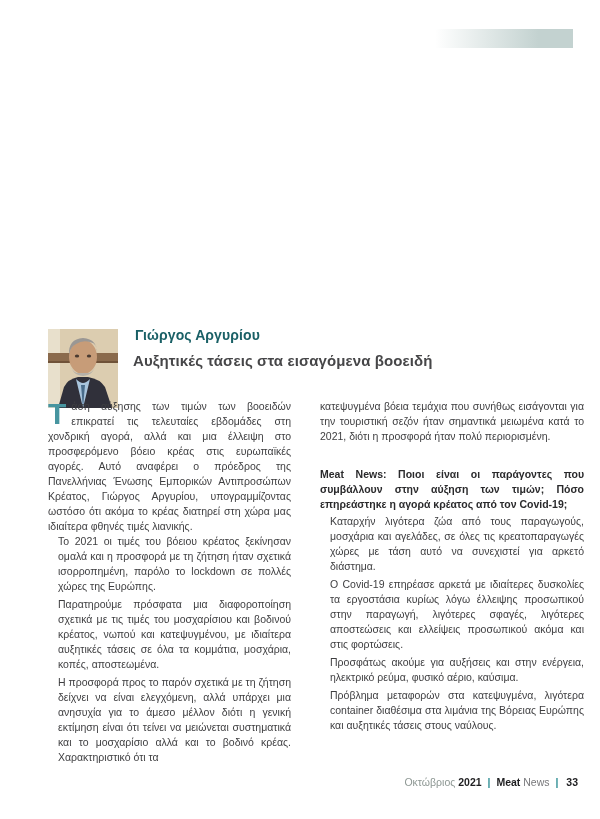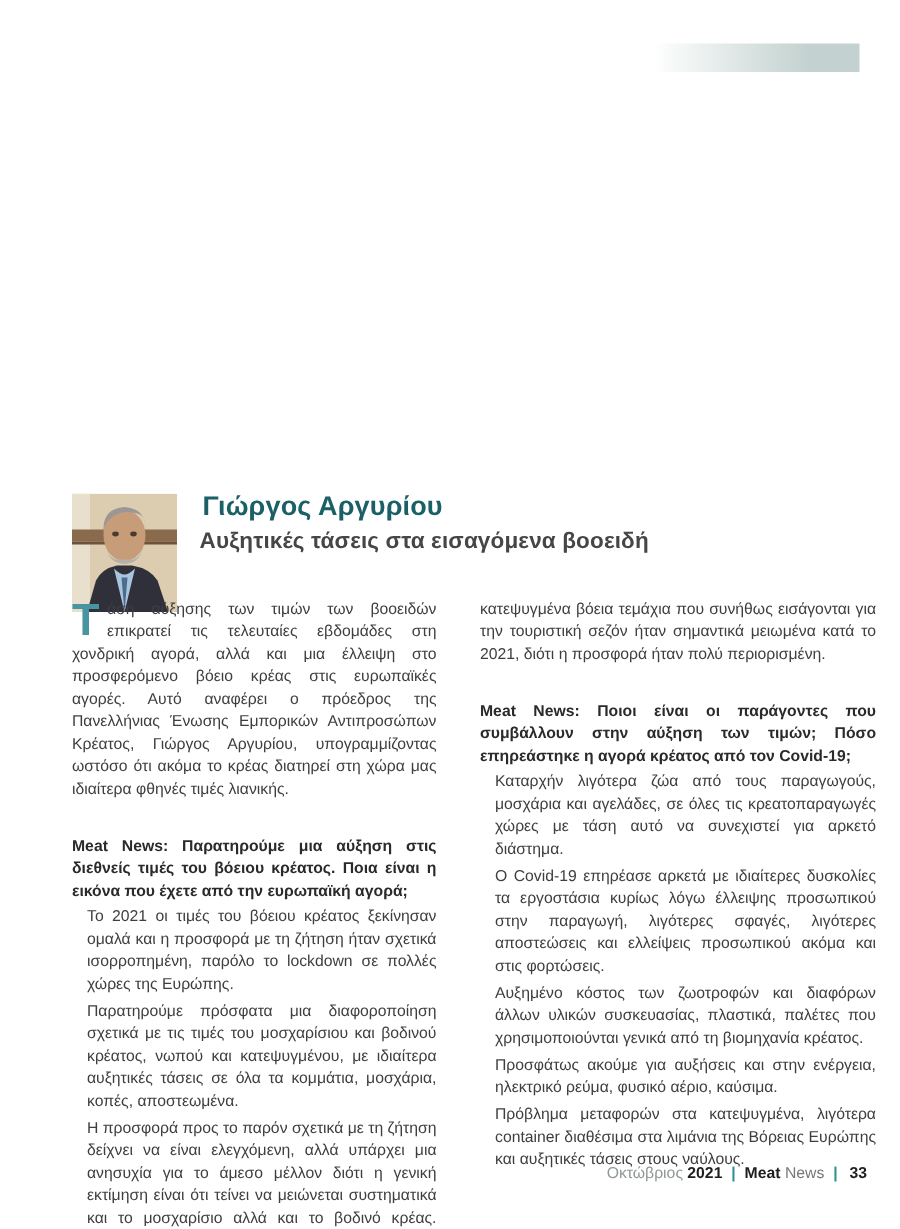--- a/index.html
+++ b/index.html
@@ -17,21 +17,21 @@
   }
   .photo {
     position:absolute;
     left:48px; top:329px; width:70px; height:79px;
     overflow:hidden;
   }
   .photo svg { display:block; }
   .author {
     position:absolute;
     left:135px; top:327px;
-    font-size:18px; font-weight:bold;
+    font-size:14px; font-weight:bold;
     color:#1a6066;
     letter-spacing:0.1px;
   }
   .title {
     position:absolute;
     left:133px; top:352px;
     margin:0;
     font-size:15px; font-weight:bold;
     color:#464648;
     letter-spacing:0.1px;
@@ -98,32 +98,30 @@
       <ellipse cx="29" cy="27" rx="2.2" ry="1.6" fill="#4a3a30"></ellipse>
       <ellipse cx="41" cy="27" rx="2.2" ry="1.6" fill="#4a3a30"></ellipse>
     </svg>
   </div>
 
   <div class="author">Γιώργος Αργυρίου</div>
   <h1 class="title">Αυξητικές τάσεις στα εισαγόμενα βοοειδή</h1>
 
   <div class="col col-left">
     <p class="intro"><span class="dropcap">Τ</span><span>άση αύξησης των τιμών των βοοειδών επικρατεί τις τελευταίες εβδομάδες στη χονδρική αγορά, αλλά και μια έλλειψη στο προσφερόμενο βόειο κρέας στις ευρωπαϊκές αγορές. Αυτό αναφέρει ο πρόεδρος της Πανελλήνιας Ένωσης Εμπορικών Αντιπροσώπων Κρέατος, Γιώργος Αργυρίου, υπογραμμίζοντας ωστόσο ότι ακόμα το κρέας διατηρεί στη χώρα μας ιδιαίτερα φθηνές τιμές λιανικής.</span></p>
-    <p class="question">Meat News: Παρατηρούμε μια αύξηση στις διεθνείς τιμές του βόειου κρέατος. Ποια είναι η εικόνα που έχετε από την ευρωπαϊκή αγορά;</p>
     <p class="answer">Το 2021 οι τιμές του βόειου κρέατος ξεκίνησαν ομαλά και η προσφορά με τη ζήτηση ήταν σχετικά ισορροπημένη, παρόλο το lockdown σε πολλές χώρες της Ευρώπης.</p>
     <p class="answer">Παρατηρούμε πρόσφατα μια διαφοροποίηση σχετικά με τις τιμές του μοσχαρίσιου και βοδινού κρέατος, νωπού και κατεψυγμένου, με ιδιαίτερα αυξητικές τάσεις σε όλα τα κομμάτια, μοσχάρια, κοπές, αποστεωμένα.</p>
     <p class="answer">Η προσφορά προς το παρόν σχετικά με τη ζήτηση δείχνει να είναι ελεγχόμενη, αλλά υπάρχει μια ανησυχία για το άμεσο μέλλον διότι η γενική εκτίμηση είναι ότι τείνει να μειώνεται συστηματικά και το μοσχαρίσιο αλλά και το βοδινό κρέας. Χαρακτηριστικό ότι τα</p>
   </div>
 
   <div class="col col-right">
     <p class="answer" style="margin-left:0 !important;">κατεψυγμένα βόεια τεμάχια που συνήθως εισάγονται για την τουριστική σεζόν ήταν σημαντικά μειωμένα κατά το 2021, διότι η προσφορά ήταν πολύ περιορισμένη.</p>
     <p class="question">Meat News: Ποιοι είναι οι παράγοντες που συμβάλλουν στην αύξηση των τιμών; Πόσο επηρεάστηκε η αγορά κρέατος από τον Covid-19;</p>
     <p class="answer">Καταρχήν λιγότερα ζώα από τους παραγωγούς, μοσχάρια και αγελάδες, σε όλες τις κρεατοπαραγωγές χώρες με τάση αυτό να συνεχιστεί για αρκετό διάστημα.</p>
     <p class="answer">Ο Covid-19 επηρέασε αρκετά με ιδιαίτερες δυσκολίες τα εργοστάσια κυρίως λόγω έλλειψης προσωπικού στην παραγωγή, λιγότερες σφαγές, λιγότερες αποστεώσεις και ελλείψεις προσωπικού ακόμα και στις φορτώσεις.</p>
-    <p class="answer">Αυξημένο κόστος των ζωοτροφών και διαφόρων άλλων υλικών συσκευασίας, πλαστικά, παλέτες που χρησιμοποιούνται γενικά από τη βιομηχανία κρέατος.</p>
     <p class="answer">Προσφάτως ακούμε για αυξήσεις και στην ενέργεια, ηλεκτρικό ρεύμα, φυσικό αέριο, καύσιμα.</p>
     <p class="answer">Πρόβλημα μεταφορών στα κατεψυγμένα, λιγότερα container διαθέσιμα στα λιμάνια της Βόρειας Ευρώπης και αυξητικές τάσεις στους ναύλους.</p>
   </div>
 
   <div class="footer">
     <span class="f-month">Οκτώβριος</span>
     <span class="f-bold">2021</span>
     <span class="f-sep">|</span>
     <span class="f-bold">Meat</span>
     <span class="f-light">News</span>

